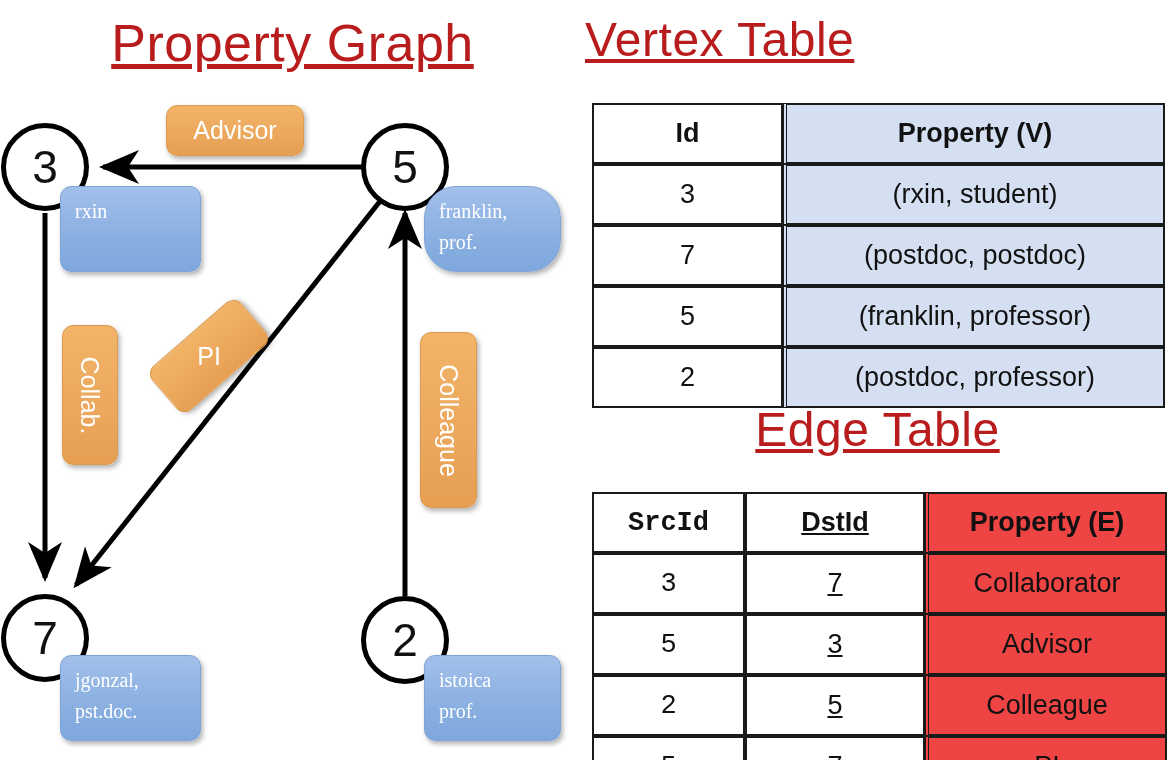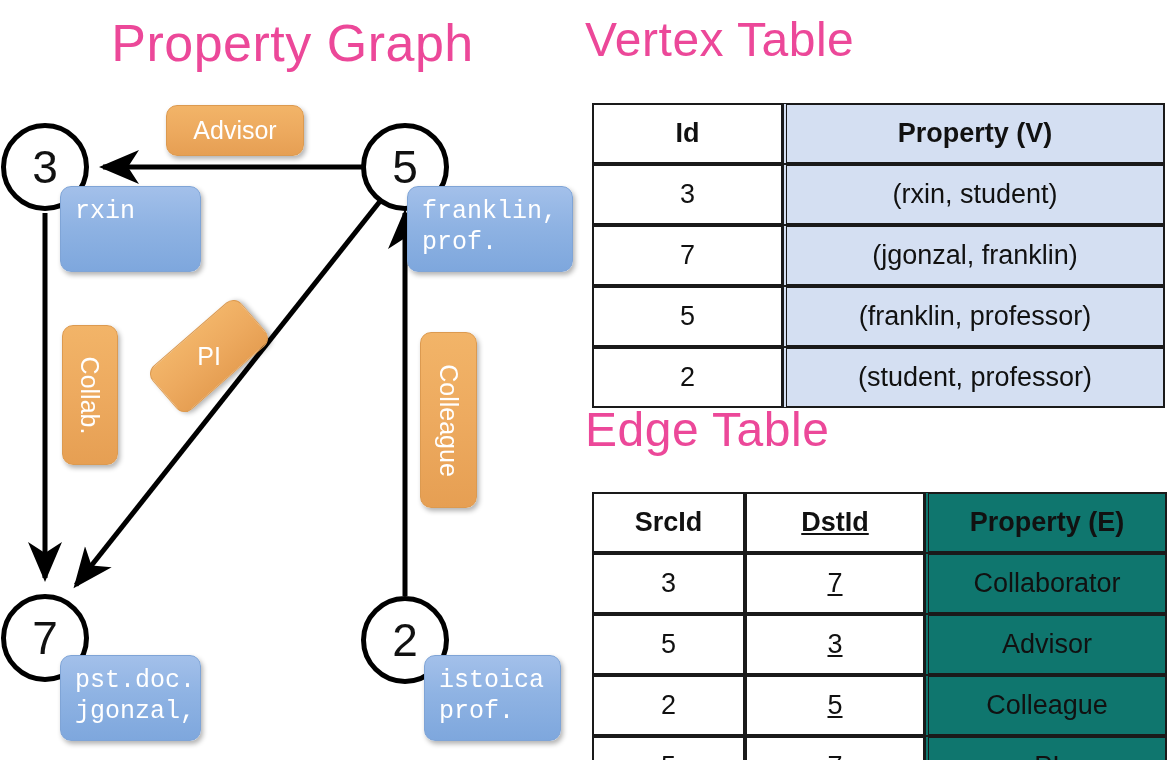--- a/index.html
+++ b/index.html
@@ -14,39 +14,40 @@
     overflow: hidden;
     font-family: "Liberation Sans", sans-serif;
     color: #000;
   }
 
   
   .title {
     position: absolute;
     font-family: "Liberation Sans", sans-serif;
     font-weight: 300;
-    color: #ec4899;
+    color: #b91c1c;
     letter-spacing: 0.5px;
     white-space: nowrap;
+    text-decoration: underline;
   }
   #title-property-graph {
     left: 0; top: 12px; width: 585px;
     text-align: center;
     font-size: 52px;
     line-height: 62px;
   }
   #title-vertex-table {
     left: 585px; top: 10px; width: 585px;
     text-align: left;
     font-size: 48px;
     line-height: 60px;
   }
   #title-edge-table {
     left: 585px; top: 400px; width: 585px;
-    text-align: left;
+    text-align: center;
     font-size: 48px;
     line-height: 60px;
   }
 
   
   #graph-panel {
     position: absolute;
     left: 0; top: 0;
     width: 585px; height: 760px;
   }
@@ -73,26 +74,26 @@
     z-index: 4;
   }
 
   .prop-badge {
     position: absolute;
     border-radius: 11px;
     background: linear-gradient(to bottom, #a3c0ea 0%, #8fb3e3 45%, #7ea7dd 100%);
     border: 1px solid #7fa4d6;
     box-shadow: 2px 3px 5px rgba(0,0,0,0.30);
     color: #ffffff;
-    font-size: 25px;
+    font-size: 20px;
     line-height: 31px;
     padding: 9px 0 9px 14px;
     box-sizing: border-box;
     z-index: 5;
-    font-family: Liberation Mono, monospace;
+    font-family: Liberation Serif, serif;
     font-weight: 300;
   }
 
   .edge-badge {
     position: absolute;
     border-radius: 11px;
     background: linear-gradient(to bottom, #f2b468 0%, #edaa5f 50%, #e69f53 100%);
     border: 1px solid #dc9a50;
     box-shadow: 2px 3px 5px rgba(0,0,0,0.30);
     color: #ffffff;
@@ -134,23 +135,23 @@
   }
   .sep-col { border-left: 4px double #1a1a1a !important; }
 
   #vertex-table { left: 592px; top: 103px; }
   #vertex-table td, #vertex-table th { height: 53px; }
   #vertex-table .c-id   { width: 191px; }
   #vertex-table .c-prop { width: 382px; background: #d4dff2; }
 
   #edge-table { left: 592px; top: 492px; }
   #edge-table td, #edge-table th { height: 54px; }
-  #edge-table .c-src  { width: 153px; }
+  #edge-table .c-src  { width: 153px; font-family: Liberation Mono, monospace; }
   #edge-table .c-dst  { width: 180px; text-decoration: underline; }
-  #edge-table .c-prop { width: 242px; background: #0f766e; }
+  #edge-table .c-prop { width: 242px; background: #ef4444; }
 
   .hdr-bold { font-weight: bold; }
 </style>
 </head>
 <body>
 
 <div class="title" id="title-property-graph">Property Graph</div>
 <div class="title" id="title-vertex-table">Vertex Table</div>
 <div class="title" id="title-edge-table">Edge Table</div>
 
@@ -174,28 +175,28 @@
 
   <div class="vertex-circle" style="left:1px;  top:123px;">3</div>
   <div class="vertex-circle" style="left:361px;top:123px;">5</div>
   <div class="vertex-circle" style="left:1px;  top:594px;">7</div>
   <div class="vertex-circle" style="left:361px;top:596px;">2</div>
 
   <div class="prop-badge" style="left:60px; top:186px; width:141px; height:86px;">
     <div>rxin</div>
   </div>
 
-  <div class="prop-badge" style="left:407px; top:186px; width:166px; height:86px;">
+  <div class="prop-badge" style="left:424px; top:186px; width:137px; height:86px;border-radius:32px;">
     <div>franklin,</div>
     <div>prof.</div>
   </div>
 
   <div class="prop-badge" style="left:60px; top:655px; width:141px; height:86px;">
+    <div>jgonzal,</div>
     <div>pst.doc.</div>
-    <div>jgonzal,</div>
   </div>
 
   <div class="prop-badge" style="left:424px; top:655px; width:137px; height:86px;">
     <div>istoica</div>
     <div>prof.</div>
   </div>
 
   <div class="edge-badge" style="left:166px; top:105px; width:138px; height:51px;">
     <span>Advisor</span>
   </div>
@@ -220,29 +221,29 @@
       <th class="c-prop hdr-bold sep-col">Property (V)</th>
     </tr>
   </thead>
   <tbody>
     <tr>
       <td class="c-id">3</td>
       <td class="c-prop sep-col">(rxin, student)</td>
     </tr>
     <tr>
       <td class="c-id">7</td>
-      <td class="c-prop sep-col">(jgonzal, franklin)</td>
+      <td class="c-prop sep-col">(postdoc, postdoc)</td>
     </tr>
     <tr>
       <td class="c-id">5</td>
       <td class="c-prop sep-col">(franklin, professor)</td>
     </tr>
     <tr>
       <td class="c-id">2</td>
-      <td class="c-prop sep-col">(student, professor)</td>
+      <td class="c-prop sep-col">(postdoc, professor)</td>
     </tr>
   </tbody>
 </table>
 
 <table class="data-table" id="edge-table">
   <thead>
     <tr>
       <th class="c-src hdr-bold">SrcId</th>
       <th class="c-dst hdr-bold">DstId</th>
       <th class="c-prop hdr-bold sep-col">Property (E)</th>

